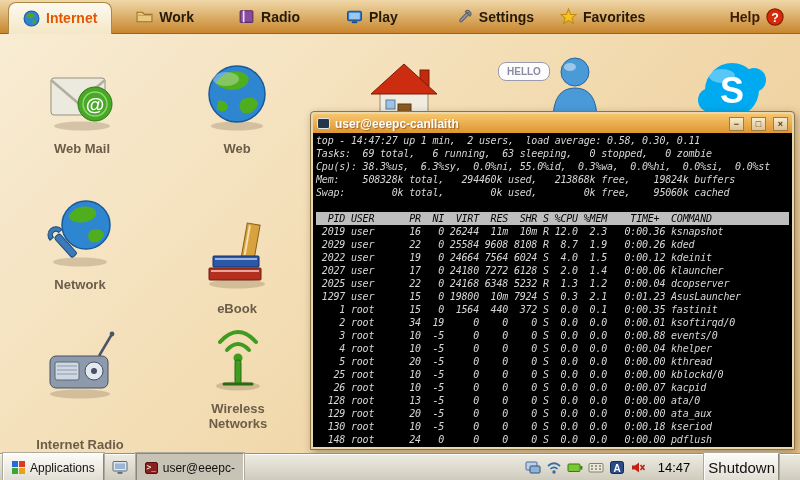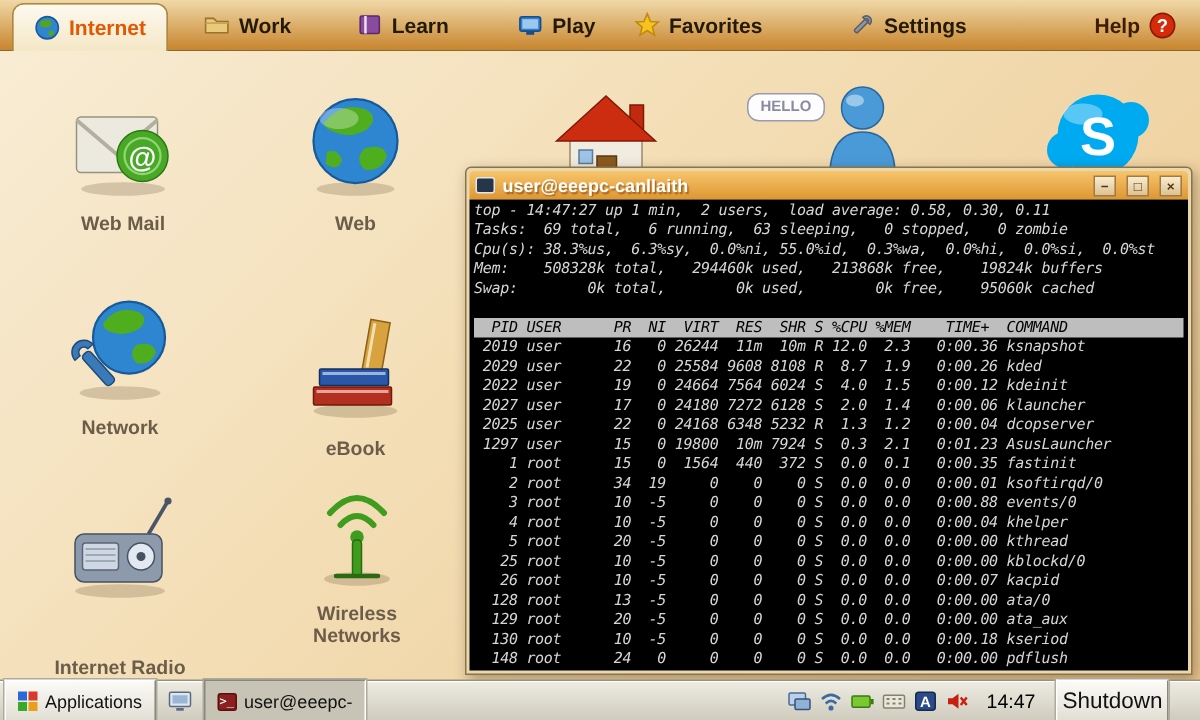--- a/index.html
+++ b/index.html
@@ -91,47 +91,47 @@
         <path d="M1 7 L15 7" stroke="#caa452" fill="none"></path>
       </svg>
       <span>Work</span>
     </div>
 
     <div class="tab tab-learn">
       <svg width="17" height="17" viewBox="0 0 16 16">
         <rect x="2" y="2.5" width="12" height="11" rx="1" fill="#8a4a9e" stroke="#5a2a6a"></rect>
         <rect x="4.5" y="2.5" width="1.6" height="11" fill="#e8dff0"></rect>
       </svg>
-      <span>Learn</span>
+      <span>Radio</span>
     </div>
 
     <div class="tab tab-play">
       <svg width="17" height="17" viewBox="0 0 16 16">
         <rect x="1.5" y="3" width="13" height="9" rx="1.5" fill="#2f7ed0" stroke="#174e8a"></rect>
         <rect x="3" y="4.5" width="10" height="6" fill="#9cc8ee"></rect>
         <rect x="5.5" y="12.5" width="5" height="1.8" fill="#174e8a"></rect>
       </svg>
       <span>Play</span>
-    </div>
-
-    <div class="tab tab-favorites">
-      <svg width="17" height="17" viewBox="0 0 16 16">
-        <path d="M8 1 L10 6 L15 6.2 L11.2 9.5 L12.6 14.6 L8 11.6 L3.4 14.6 L4.8 9.5 L1 6.2 L6 6 Z" fill="#f6c41e" stroke="#c28a0e"></path>
-      </svg>
-      <span>Favorites</span>
     </div>
 
     <div class="tab tab-settings">
       <svg width="17" height="17" viewBox="0 0 16 16">
         <g transform="rotate(45 8 8)">
           <rect x="7" y="4" width="2.6" height="10" rx="1" fill="#9298a2" stroke="#5a606a"></rect>
           <path d="M5.2 4.2 a3.1 3.1 0 1 1 6.2 0 l-1.8 0 a1.3 1.3 0 1 0 -2.6 0 Z" fill="#9298a2" stroke="#5a606a"></path>
         </g>
       </svg>
       <span>Settings</span>
+    </div>
+
+    <div class="tab tab-favorites">
+      <svg width="17" height="17" viewBox="0 0 16 16">
+        <path d="M8 1 L10 6 L15 6.2 L11.2 9.5 L12.6 14.6 L8 11.6 L3.4 14.6 L4.8 9.5 L1 6.2 L6 6 Z" fill="#f6c41e" stroke="#c28a0e"></path>
+      </svg>
+      <span>Favorites</span>
     </div>
 
     <div class="tab tab-help">
       <span>Help</span>
       <svg width="18" height="18" viewBox="0 0 16 16">
         <circle cx="8" cy="8" r="7.2" fill="#d62b0a" stroke="#8a1a04"></circle>
         <text x="8" y="12" text-anchor="middle" font-size="11" font-weight="bold" fill="#fff" font-family="Liberation Sans, sans-serif">?</text>
       </svg>
     </div>
   </div>
@@ -169,21 +169,21 @@
         <path d="M27 21 Q37 9 50 14 Q58 18 51 25 Q41 31 31 27 Q26 25 27 21 Z" fill="#4fae1e"></path>
         <path d="M49 36 Q60 33 62 41 Q58 50 49 48 Q43 42 49 36 Z" fill="#4fae1e"></path>
         <g transform="rotate(-42 24 52)">
           <rect x="20.5" y="38" width="7" height="27" rx="2.5" fill="#3a7ab8" stroke="#1e4a78"></rect>
           <path d="M16 37 a8 8 0 1 1 16 0 l-4.5 0 a3.5 3.5 0 1 0 -7 0 Z" fill="#3a7ab8" stroke="#1e4a78"></path>
         </g>
       </svg>
       <span class="lbl">Network</span>
     </div>
 
-    <div class="dicon" style="left:180px; top:174px; width:114px;">
+    <div class="dicon" style="left:180px; top:184px; width:114px;">
       <svg width="76" height="76" viewBox="0 0 76 76">
         <ellipse cx="38" cy="66" rx="28" ry="4.5" fill="rgba(90,70,40,.22)"></ellipse>
         <g transform="rotate(10 52 30)">
           <rect x="44" y="6" width="13" height="34" fill="#d8a23e" stroke="#8a5f16"></rect>
           <rect x="46" y="8" width="2" height="30" fill="#f2dfae"></rect>
         </g>
         <rect x="14" y="38" width="46" height="11" rx="1" fill="#2a57a8" stroke="#142f62"></rect>
         <rect x="16" y="40" width="42" height="2" fill="#9ab4e0"></rect>
         <rect x="10" y="50" width="52" height="12" rx="1" fill="#b33020" stroke="#6e1a0e"></rect>
         <rect x="12" y="52" width="48" height="2" fill="#e8a498"></rect>

